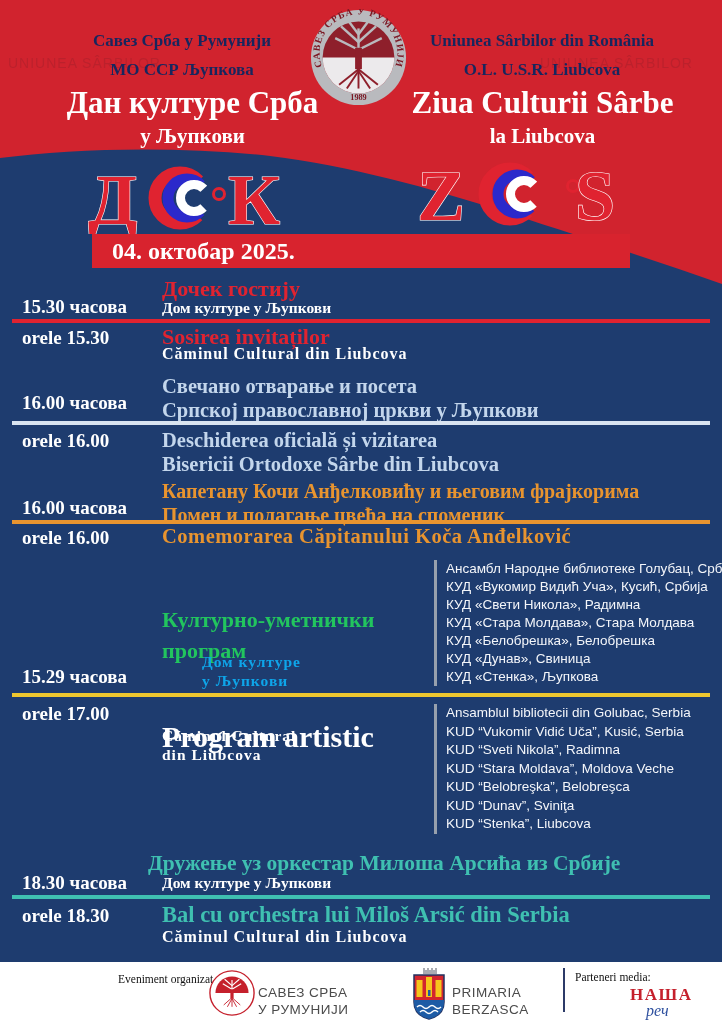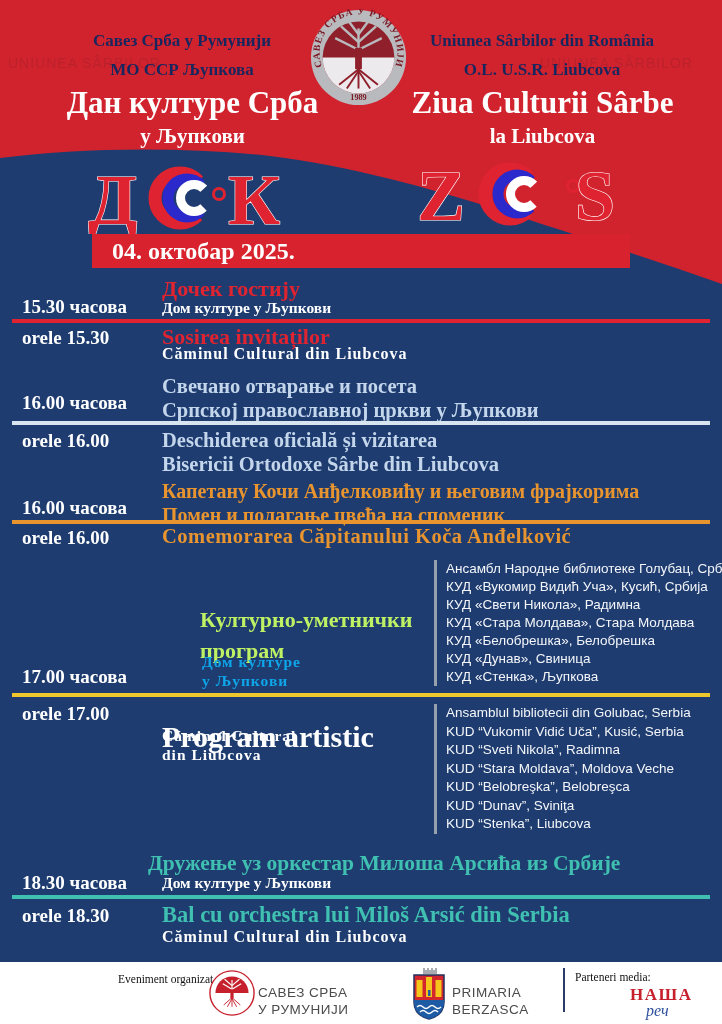--- a/index.html
+++ b/index.html
@@ -149,29 +149,29 @@
 
   <div class="abs ens-list" style="left:434px;top:560px;">
     <div>Ансамбл Народне библиотеке Голубац, Србија</div>
     <div>КУД «Вукомир Видић Уча», Кусић, Србија</div>
     <div>КУД «Свети Никола», Радимна</div>
     <div>КУД «Стара Молдава», Стара Молдава</div>
     <div>КУД «Белобрешка», Белобрешка</div>
     <div>КУД «Дунав», Свиница</div>
     <div>КУД «Стенка», Љупкова</div>
   </div>
-  <div class="abs" style="left:162px;top:604px;font-size:22px;line-height:31px;font-weight:bold;color:#bef264;white-space:nowrap;margin-left:38px;">
+  <div class="abs" style="left:162px;top:604px;font-size:22px;line-height:31px;font-weight:bold;color:#22c55e;white-space:nowrap;">
     <div>Културно-уметнички</div>
     <div>програм</div>
   </div>
   <div class="abs" style="left:162px;top:652px;font-size:15.5px;line-height:19px;font-weight:bold;color:#0ea5e9;letter-spacing:1px;white-space:nowrap;margin-left:40px;">
     <div>Дом културе</div>
     <div>у Љупкови</div>
   </div>
-  <div class="abs time" style="left:22px;top:666px;">17.00 часова</div>
+  <div class="abs time" style="left:22px;top:666px;">15.29 часова</div>
   <div class="abs rule" style="top:693px;background:#eec72f;"></div>
   <div class="abs time" style="left:22px;top:703px;">orele 17.00</div>
   <div class="abs title" style="left:162px;top:720px;font-size:30px;color:#ffffff;">Program artistic</div>
   <div class="abs" style="left:162px;top:726px;font-size:15.5px;line-height:19px;font-weight:bold;color:#ffffff;letter-spacing:1px;white-space:nowrap;">
     <div>Căminul Cultural</div>
     <div>din Liubcova</div>
   </div>
   <div class="abs ens-list" style="left:434px;top:704px;line-height:18.5px;">
     <div>Ansamblul bibliotecii din Golubac, Serbia</div>
     <div>KUD “Vukomir Vidić Uča”, Kusić, Serbia</div>

